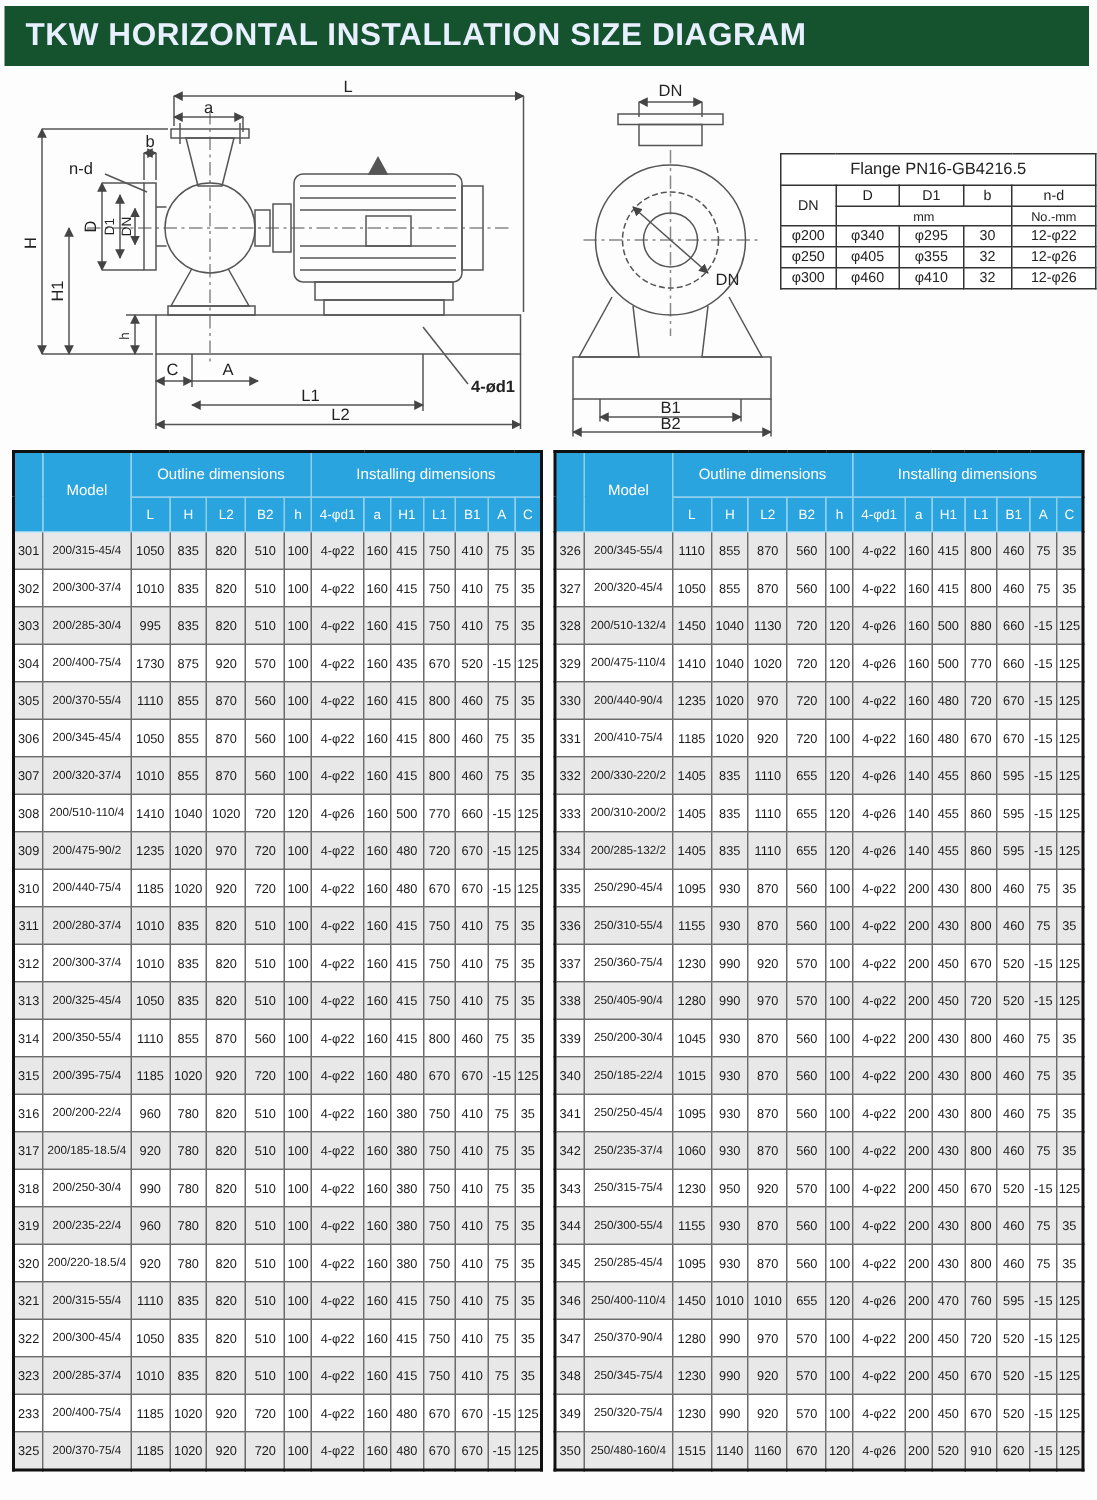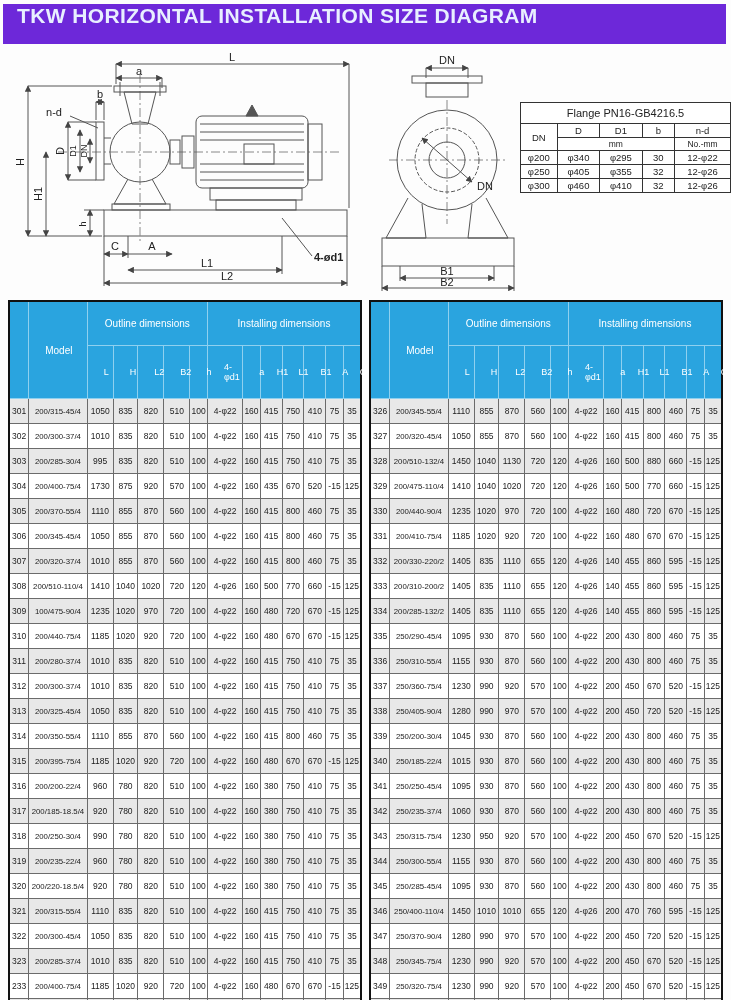--- a/index.html
+++ b/index.html
@@ -3,21 +3,21 @@
 <meta charset="utf-8">
 <style>
   html,body{margin:0;padding:0;}
   body{
     width:731px;height:1000px;position:relative;background:#fdfdfd;
     font-family:"Liberation Sans",sans-serif;color:#1a1a1a;overflow:hidden;
   }
   
   .banner{
     position:absolute;left:3px;top:4px;width:723px;height:40px;
-    background:#6d28d9;color:#e8efff;display:flex;
+    background:#14532d;color:#e8efff;display:flex;align-items:center;
     padding-left:14px;box-sizing:border-box;font-size:21px;font-weight:bold;
     letter-spacing:.4px;
   }
   
   .diagrams{position:absolute;left:0;top:46px;width:731px;height:252px;background:#fdfdfd;}
   .svg-side{position:absolute;left:12px;top:6px;}
   .svg-front{position:absolute;left:356px;top:6px;}
   svg text{font-family:"Liberation Sans",sans-serif;font-size:11px;fill:#222;}
   svg .sm{font-size:9px;}
   
@@ -29,21 +29,21 @@
   .flange .title{font-size:11px;height:18px;}
   .flange .units{font-size:8.5px;margin-top:44px;}
   
   .tables{position:absolute;left:8px;top:300px;width:715px;display:flex;gap:7px;}
   table.main{
     border-collapse:collapse;table-layout:fixed;width:354px;
     border:2px solid #111;font-size:8.5px;background:#fff;
   }
   table.main th{
     background:#2aa4df;color:#fff;font-weight:normal;
-    border:1px solid #8fd0ef;padding:16px;
+    border:1px solid #8fd0ef;padding:2px;
   }
   table.main .grp{height:30px;font-size:10px;}
   table.main .sub th{height:18px;font-size:9px;}
   table.main td{
     border:1px solid #6b6b6b;text-align:center;height:24px;padding:0 1px;
     color:#1a1a1a;overflow:hidden;white-space:nowrap;
   }
   table.main tr.alt td{background:#e8e8e8;}
   table.main td.model{font-size:7.8px;}
   col.c-no{width:5.6%}col.c-model{width:16.6%}
@@ -402,21 +402,21 @@
           <td>4-φ26</td>
           <td>160</td>
           <td>500</td>
           <td>770</td>
           <td>660</td>
           <td>-15</td>
           <td>125</td>
         </tr>
         <tr class="alt">
           <td>309</td>
-          <td class="model">100/475-90/4</td>
+          <td class="model">200/475-90/2</td>
           <td>1235</td>
           <td>1020</td>
           <td>970</td>
           <td>720</td>
           <td>100</td>
           <td>4-φ22</td>
           <td>160</td>
           <td>480</td>
           <td>720</td>
           <td>670</td>

